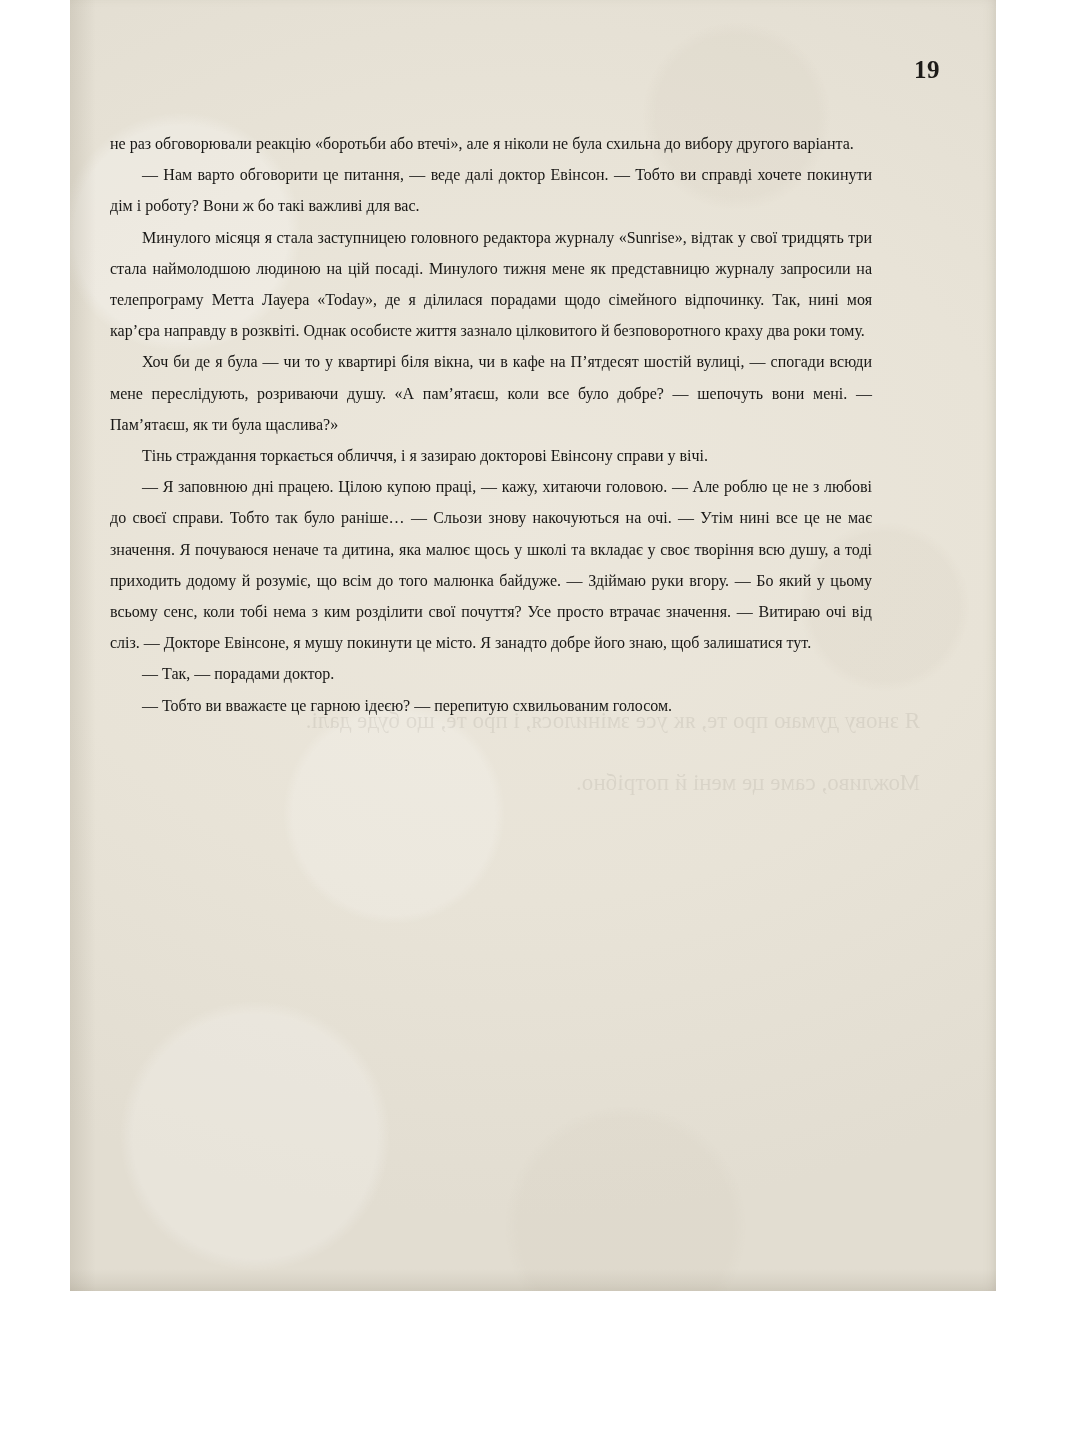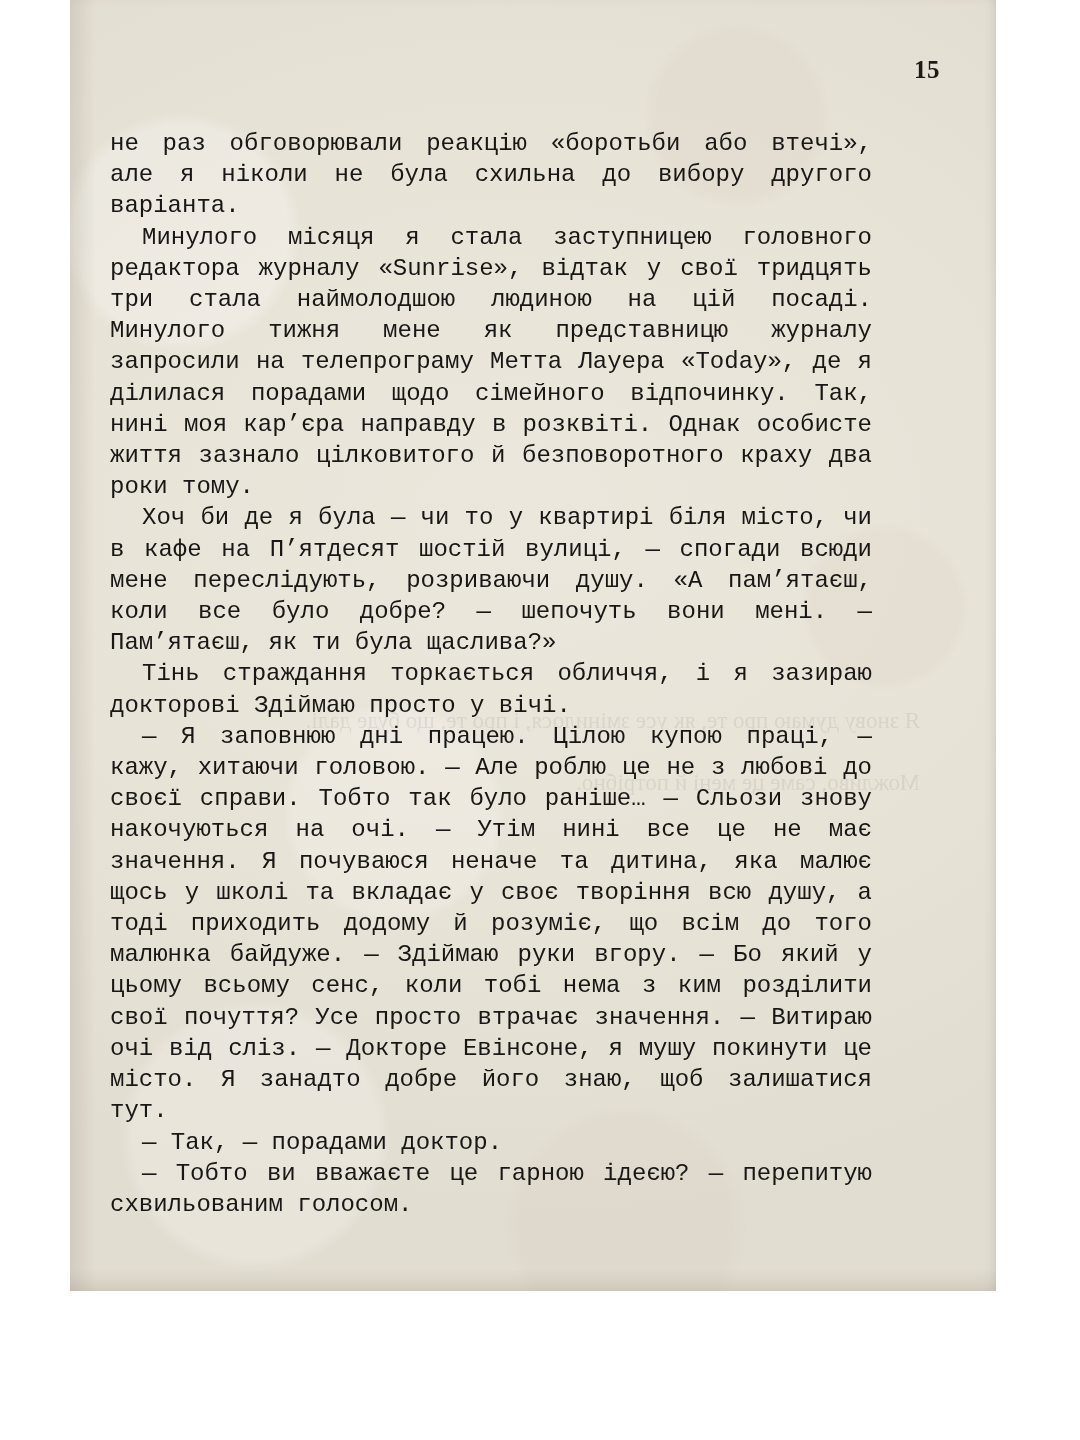--- a/index.html
+++ b/index.html
@@ -80,25 +80,25 @@
     font-family: "Liberation Serif", "DejaVu Serif", serif;
   }
 
   
   .text-block {
     position: absolute;
     left: 40px;
     top: 128px;
     width: 762px;
     color: #181715;
-    font-size: 24px;
+    font-size: 16px;
     line-height: 31.2px;
     text-align: justify;
     text-justify: inter-word;
-    font-family: Liberation Mono, monospace;
+    font-family: Liberation Serif, serif;
     -webkit-font-smoothing: antialiased;
   }
 
   .text-block p {
     margin: 0;
     text-indent: 32px;
     hyphens: manual;
   }
 
   
@@ -130,26 +130,27 @@
 <div class="scan-canvas">
 
   <div class="book-page">
 
     <div class="paper-grain"></div>
     <div class="gutter-shade"></div>
     <div class="page-edge-bottom"></div>
 
     <div class="bleed-through">Я знову думаю про те, як усе змінилося, і про те, що буде далі. Можливо, саме це мені й потрібно.</div>
 
-    <div class="folio">15</div>
+    <div class="folio">19</div>
 
     <div class="text-block">
       <p class="continued">не раз обговорювали реакцію «боротьби або втечі», але я ніколи не була схильна до вибору другого варіанта.</p>
+      <p>— Нам варто обговорити це питання, — веде далі доктор Евінсон. — Тобто ви справді хочете покинути дім і роботу? Вони ж бо такі важливі для вас.</p>
       <p>Минулого місяця я стала заступницею головного редактора журналу «Sunrise», відтак у свої тридцять три стала наймолодшою людиною на цій посаді. Минулого тижня мене як представницю журналу запросили на телепрограму Метта Лауера «Today», де я ділилася порадами щодо сімейного відпочинку. Так, нині моя кар’єра направду в розквіті. Однак особисте життя зазнало цілковитого й безповоротного краху два роки тому.</p>
-      <p>Хоч би де я була — чи то у квартирі біля місто, чи в кафе на П’ятдесят шостій вулиці, — спогади всюди мене переслідують, розриваючи душу. «А пам’ятаєш, коли все було добре? — шепочуть вони мені. — Пам’ятаєш, як ти була щаслива?»</p>
-      <p>Тінь страждання торкається обличчя, і я зазираю докторові Здіймаю просто у вічі.</p>
+      <p>Хоч би де я була — чи то у квартирі біля вікна, чи в кафе на П’ятдесят шостій вулиці, — спогади всюди мене переслідують, розриваючи душу. «А пам’ятаєш, коли все було добре? — шепочуть вони мені. — Пам’ятаєш, як ти була щаслива?»</p>
+      <p>Тінь страждання торкається обличчя, і я зазираю докторові Евінсону справи у вічі.</p>
       <p>— Я заповнюю дні працею. Цілою купою праці, — кажу, хитаючи головою. — Але роблю це не з любові до своєї справи. Тобто так було раніше… — Сльози знову накочуються на очі. — Утім нині все це не має значення. Я почуваюся неначе та дитина, яка малює щось у школі та вкладає у своє творіння всю душу, а тоді приходить додому й розуміє, що всім до того малюнка байдуже. — Здіймаю руки вгору. — Бо який у цьому всьому сенс, коли тобі нема з ким розділити свої почуття? Усе просто втрачає значення. — Витираю очі від сліз. — Докторе Евінсоне, я мушу покинути це місто. Я занадто добре його знаю, щоб залишатися тут.</p>
       <p>— Так, — порадами доктор.</p>
       <p>— Тобто ви вважаєте це гарною ідеєю? — перепитую схвильованим голосом.</p>
     </div>
 
   </div>
 </div>
 
 </body></html>

